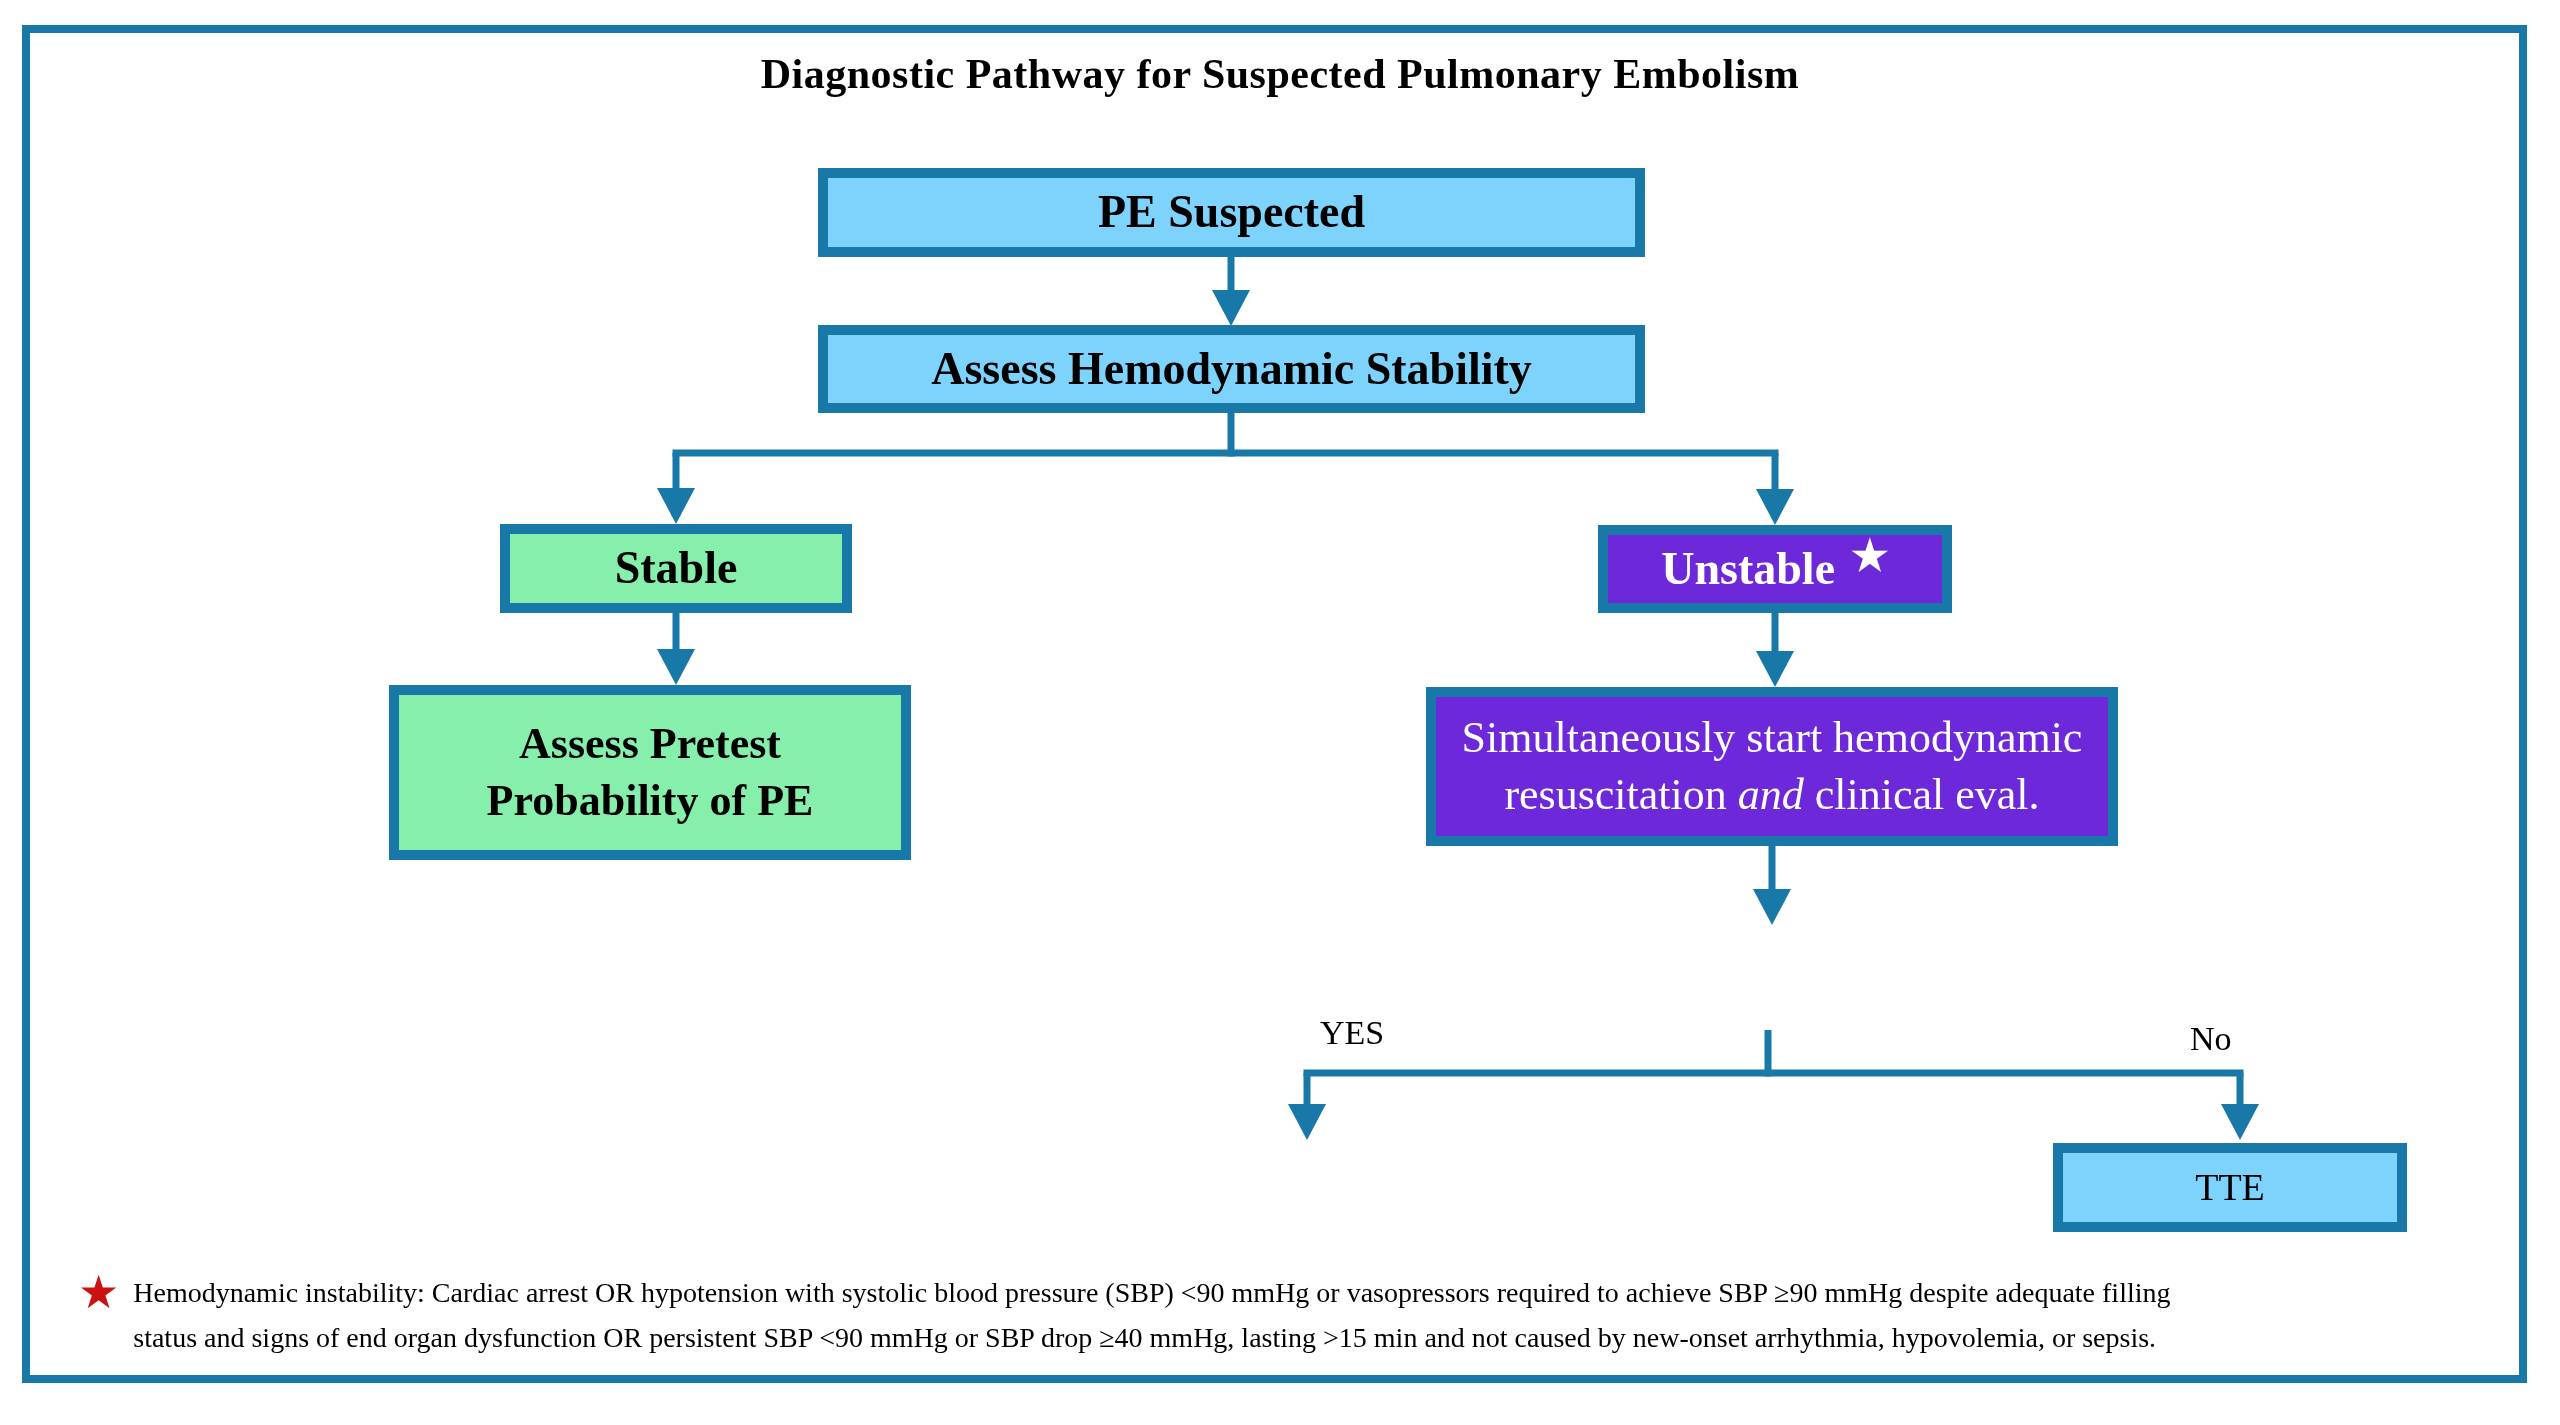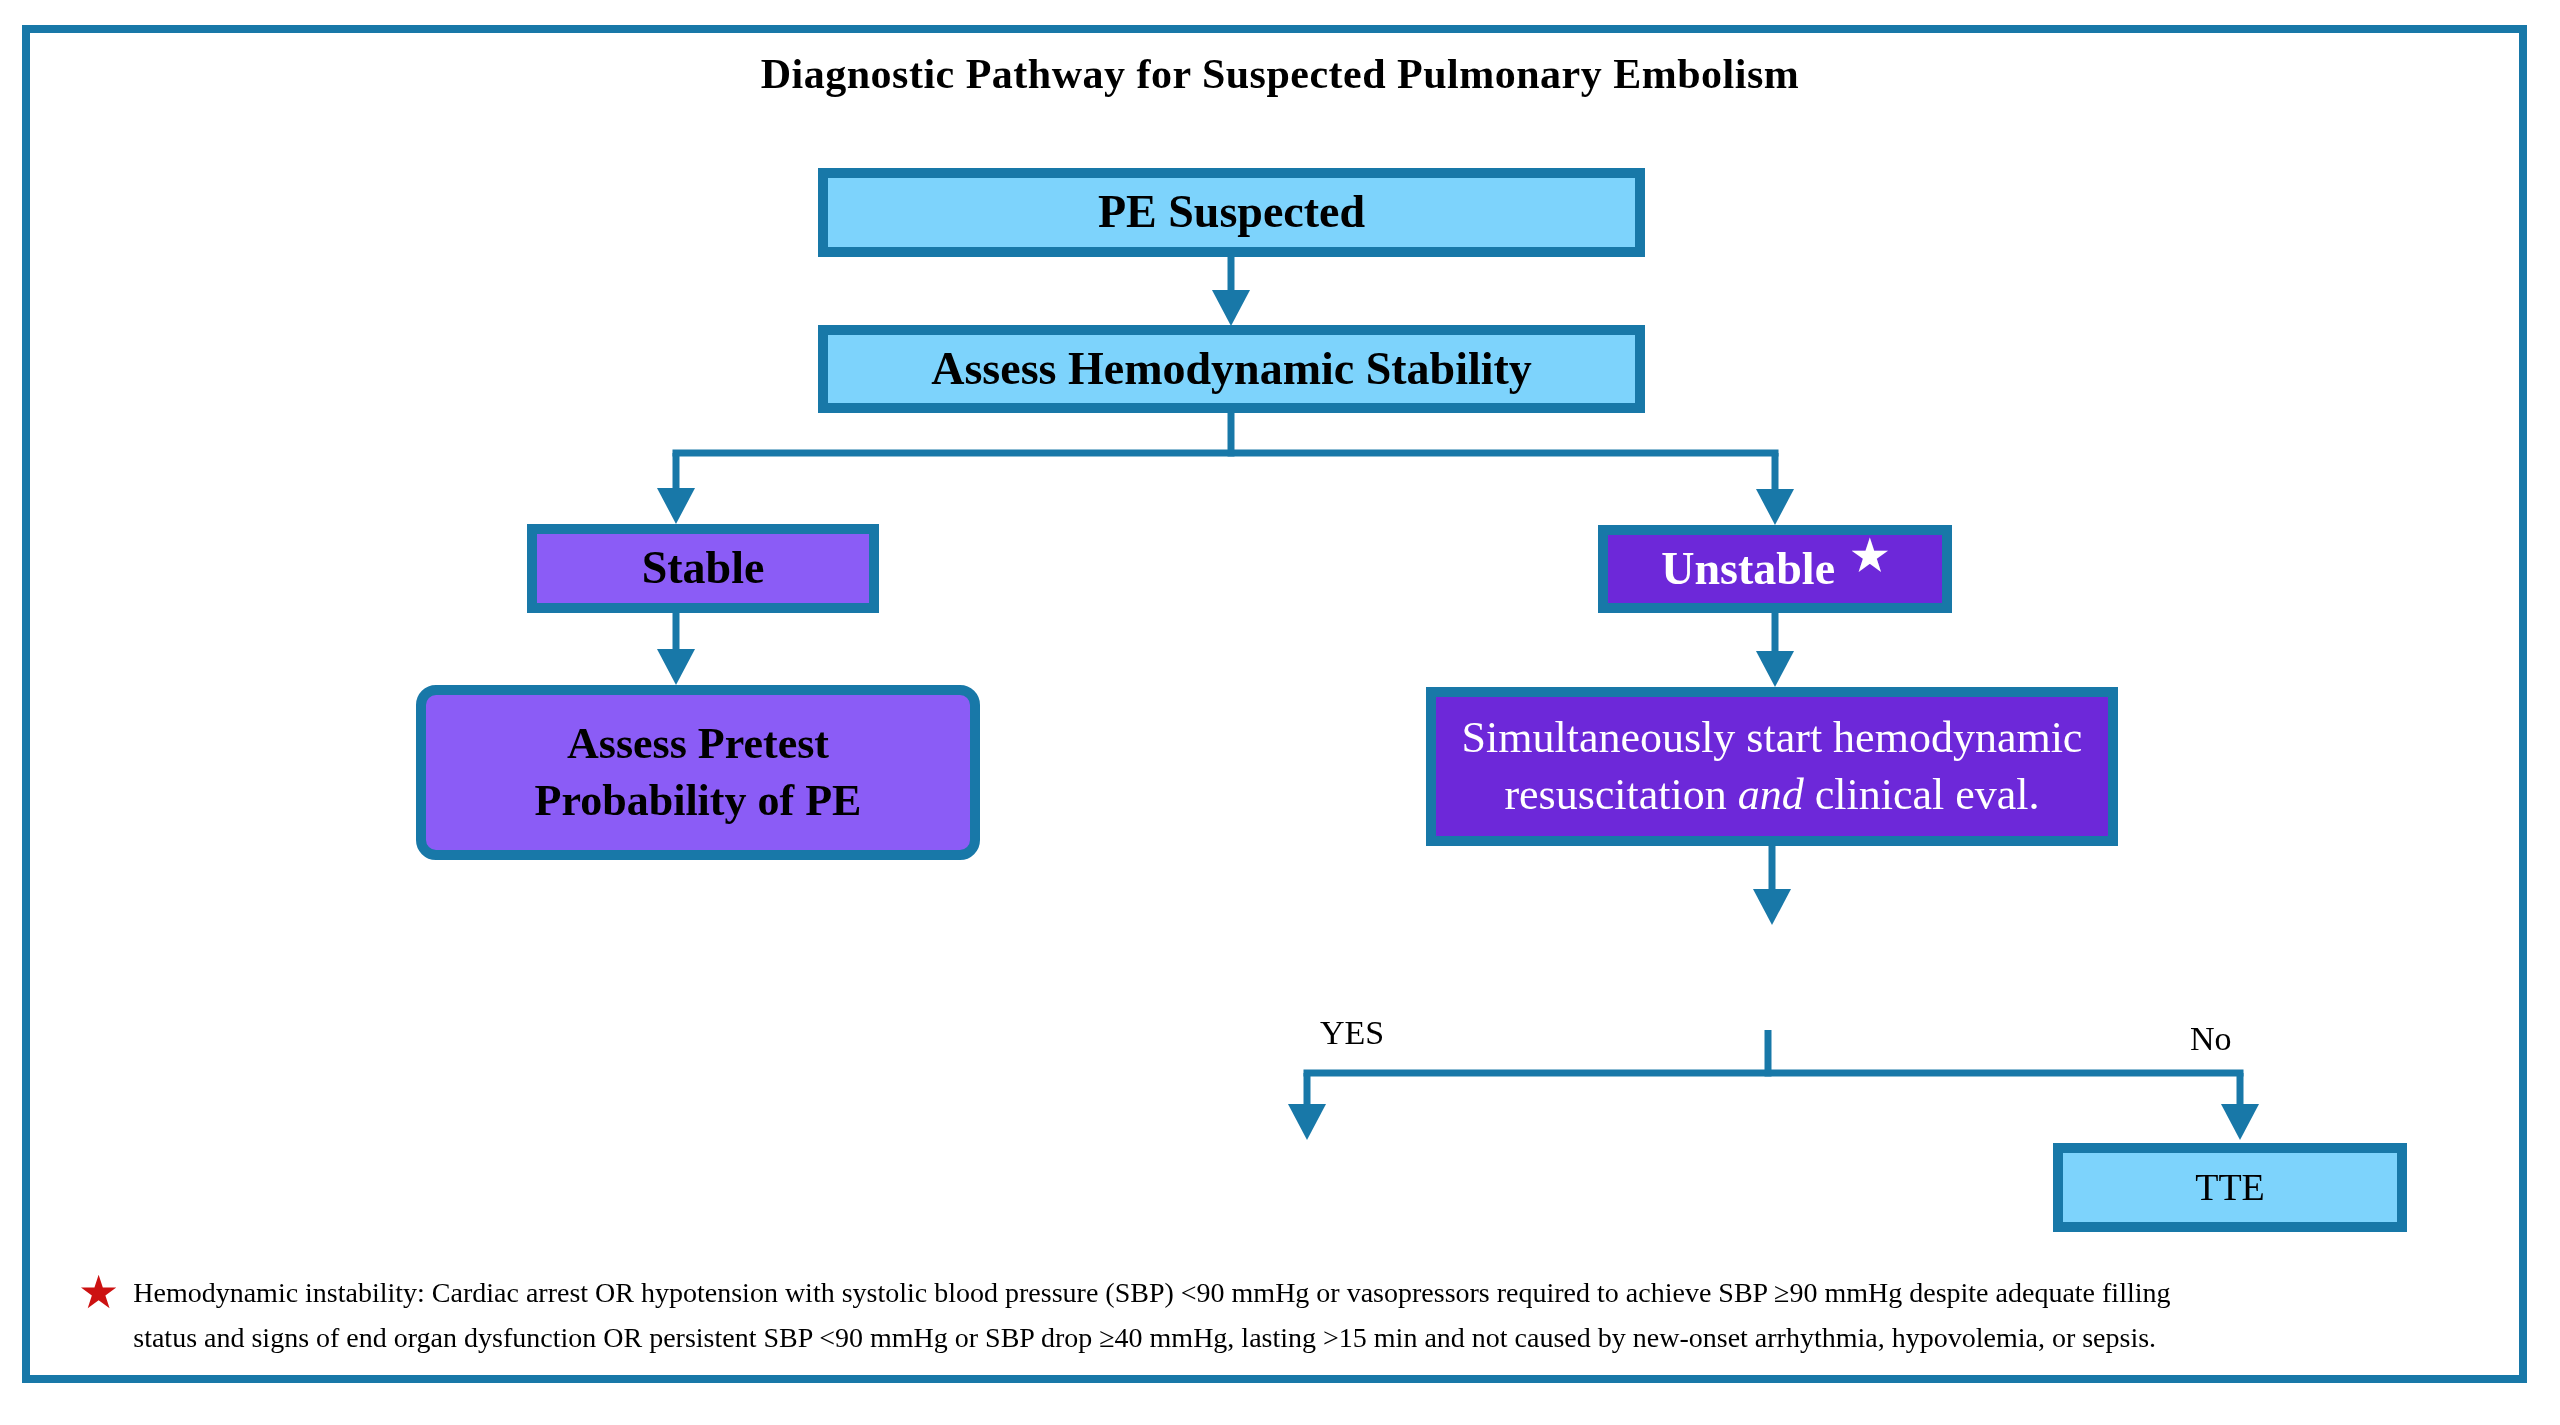--- a/index.html
+++ b/index.html
@@ -14,21 +14,21 @@
   .title{
     position:absolute;left:0;top:50px;width:2560px;text-align:center;
     font-size:42px;font-weight:bold;letter-spacing:0.5px;
   }
   .connectors{position:absolute;left:0;top:0;width:2560px;height:1425px;pointer-events:none;}
   .node{
     position:absolute;box-sizing:border-box;border:10px solid #1878A8;background:#7dd3fc;
     display:flex;flex-direction:column;align-items:center;justify-content:center;
     text-align:center;line-height:1.28;
   }
-  .node.blue{background:#8b5cf6;margin-left:27px;}
+  .node.blue{background:#86efac;}
   .node.red{background:#6d28d9;color:#ffffff;}
   .t-bold{font-weight:bold;}
   .fs46{font-size:46px;}
   .fs44{font-size:44px;}
   .fs40{font-size:44px;}
   .fs38{font-size:38px;}
   .fs36{font-size:36px;}
   .unstable-star{
     display:inline-block;position:relative;top:-14px;margin-left:16px;
     font-size:42px;line-height:0;
@@ -38,21 +38,21 @@
   .footnote{
     position:absolute;left:78px;top:1270px;width:2400px;
     display:flex;align-items:flex-start;gap:14px;
     font-size:28px;line-height:45px;
   }
   .footnote-star{color:#CC1111;font-size:46px;line-height:45px;}
   .node-pe       {left:818px;  top:168px;  width:827px; height:89px;}
   .node-assess   {left:818px;  top:325px;  width:827px; height:88px;}
   .node-stable   {left:500px;  top:524px;  width:352px; height:89px;}
   .node-unstable {left:1598px; top:525px;  width:354px; height:88px;}
-  .node-pretest  {left:389px;  top:685px;  width:564px; height:175px;border-radius:20px;}
+  .node-pretest  {left:389px;  top:685px;  width:522px; height:175px;}
   .node-resus    {left:1426px; top:687px;  width:692px; height:159px;}
   .node-ctpa     {left:1418px; top:925px;  width:700px; height:105px;}
   .node-proceed  {left:1147px; top:1145px; width:353px; height:85px;}
   .node-tte      {left:2053px; top:1143px; width:354px; height:89px;}
   .lbl-yes{left:1320px;top:1014px;}
   .lbl-no{left:2190px;top:1020px;}
 </style>
 </head>
 <body>
 

